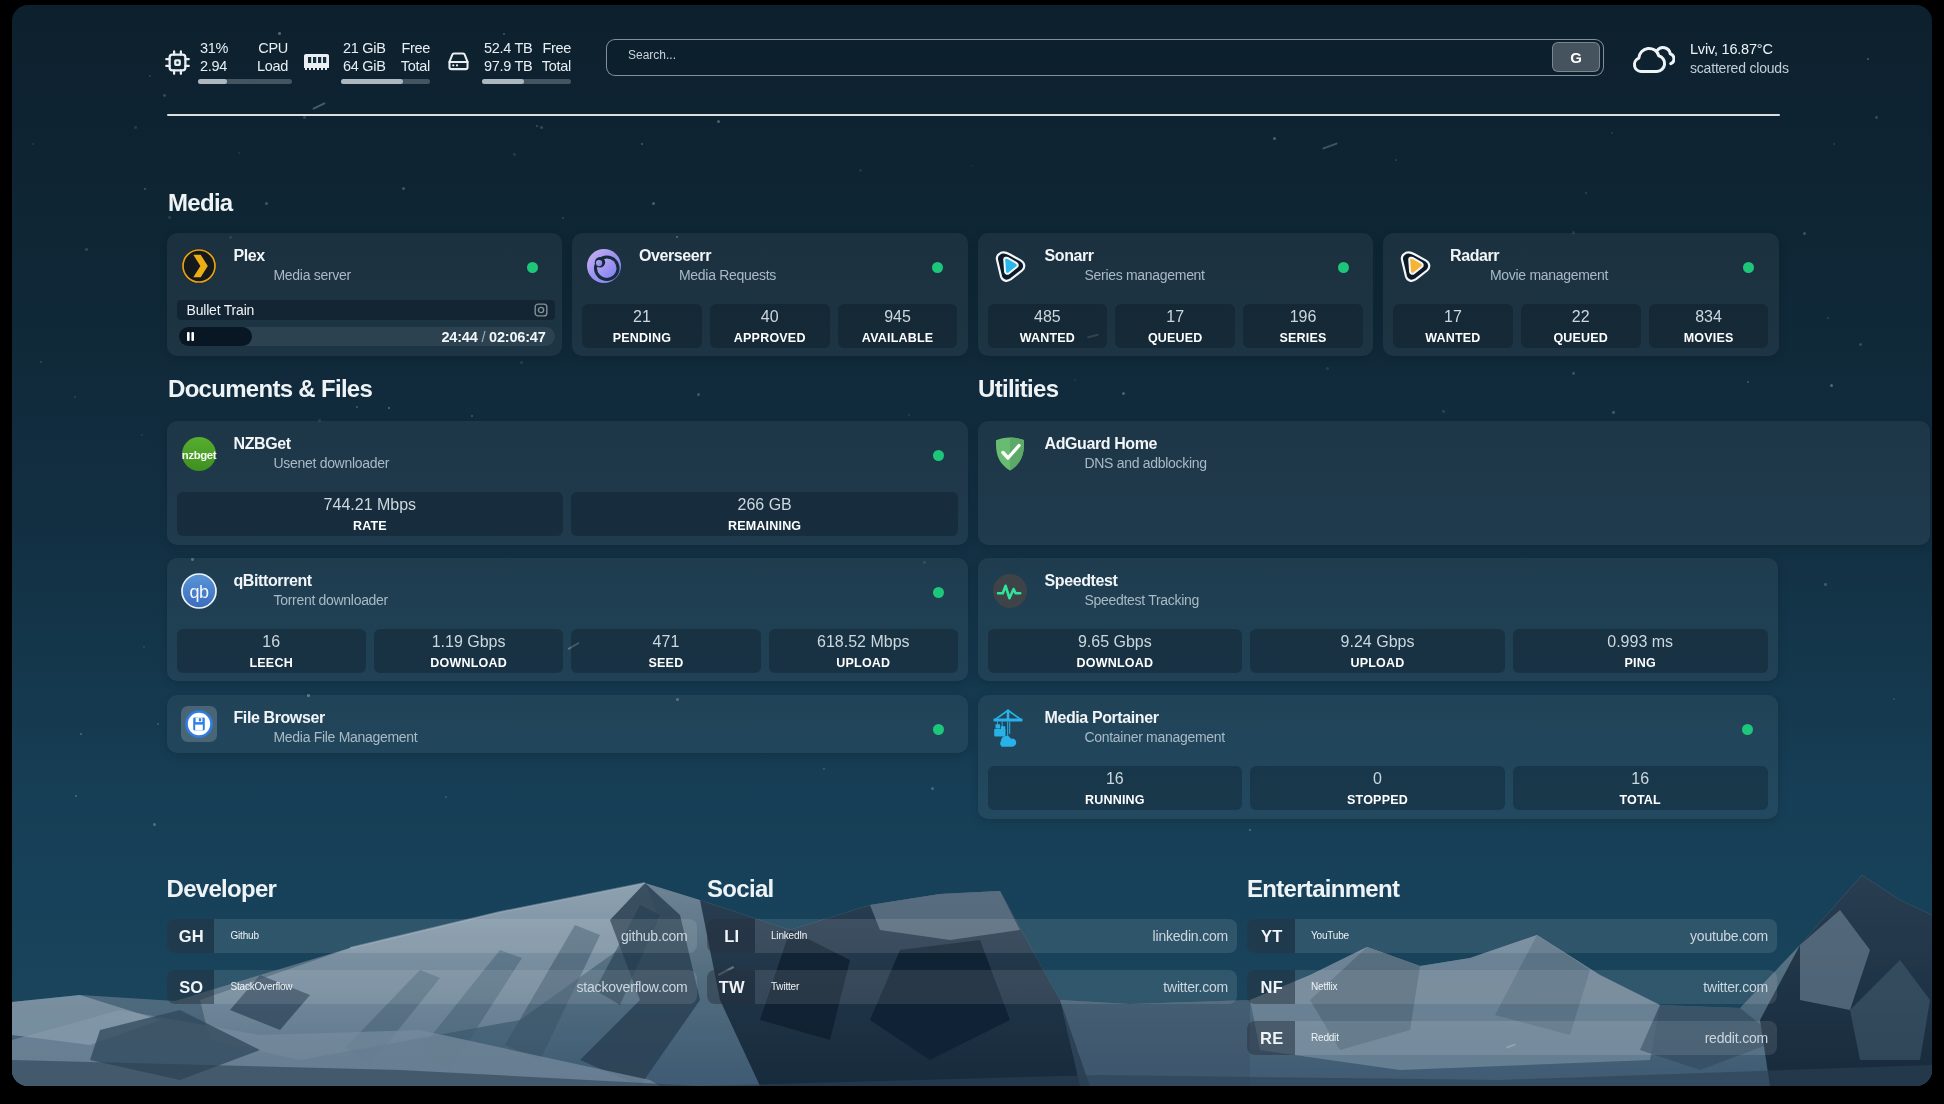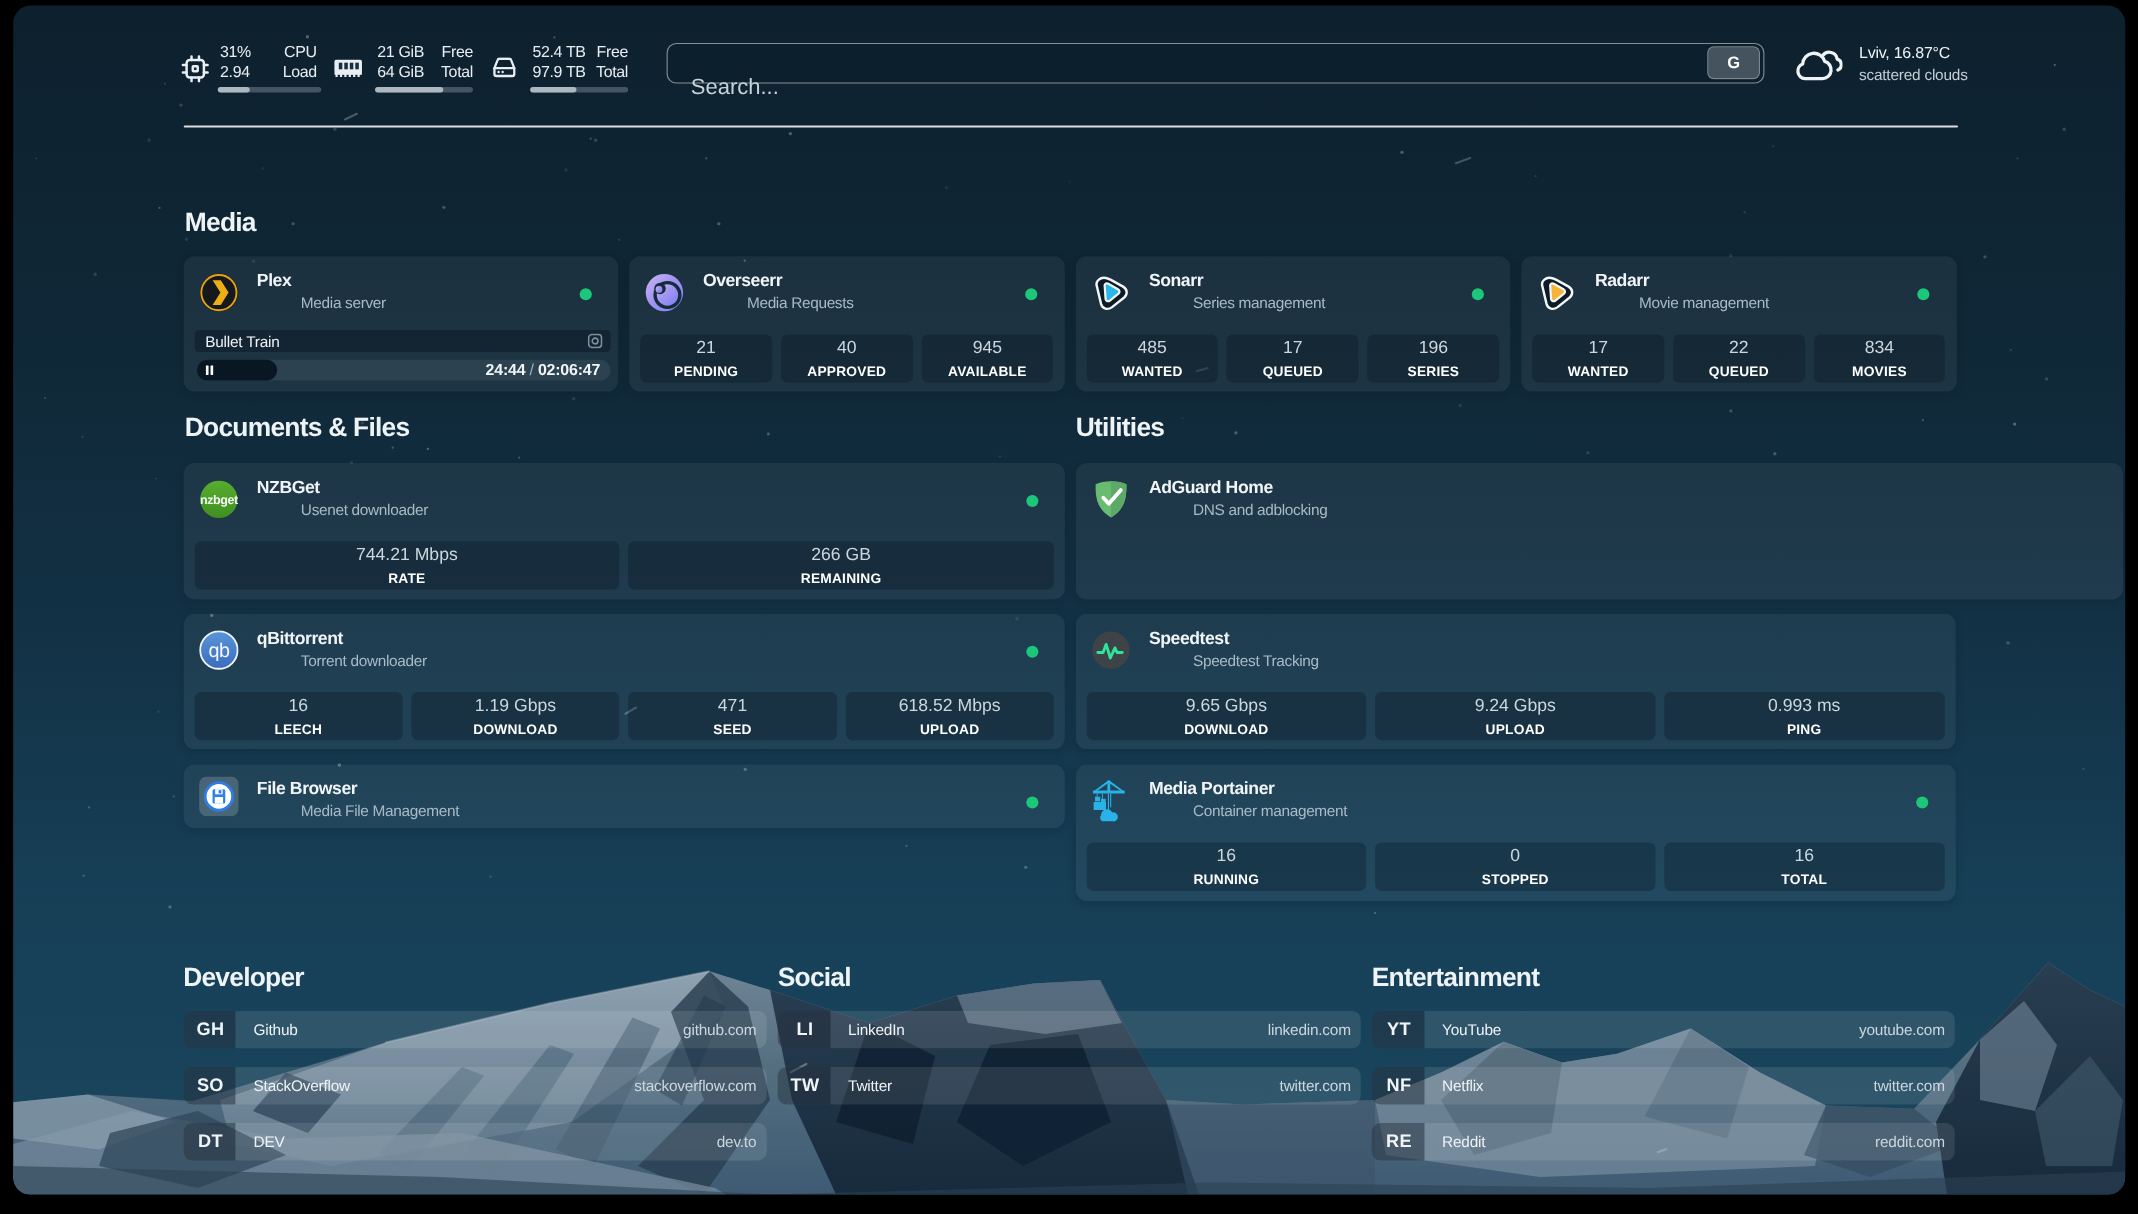--- a/index.html
+++ b/index.html
@@ -5,21 +5,21 @@
 .win { position:absolute; left:12px; top:5px; width:1920px; height:1081px; border-radius:16px; overflow:hidden;
        background:linear-gradient(180deg,#0d202e 0%,#0f2736 25%,#122f42 48%,#153a50 66%,#17425b 80%,#1a4962 100%); }
 .abs { position:absolute; }
 .mountains { position:absolute; left:0; bottom:0; width:1920px; height:270px; }
 .tbtext { position:absolute; font-size:14.5px; color:#e9eef2; line-height:18px; white-space:pre; letter-spacing:-0.3px; }
 .tbright { text-align:right; }
 .bar { position:absolute; height:4.5px; border-radius:2.5px; background:rgba(233,238,242,0.25); }
 .bar i { display:block; height:100%; border-radius:2.5px; background:#adb7bf; }
 .search { position:absolute; left:594px; top:33.5px; width:998px; height:37px; border:1.5px solid rgba(255,255,255,0.5);
           border-radius:9px; background:rgba(8,20,30,0.15); }
-.search .ph { position:absolute; left:21px; top:8px; font-size:20px; color:#c9d3da;margin-top:20px; }
+.search .ph { position:absolute; left:21px; top:8px; font-size:12px; color:#c9d3da; }
 .gbtn { position:absolute; right:3px; top:2.5px; width:48px; height:30px; background:#45535e; border:1px solid rgba(255,255,255,0.3);
         border-radius:6px; color:#fff; font-size:15px; font-weight:700; text-align:center; line-height:30px; }
 .divider { position:absolute; left:154.5px; top:108.5px; width:1613px; height:2px; background:rgba(255,255,255,0.85); border-radius:1px; }
 .h2 { position:absolute; font-size:24px; font-weight:700; letter-spacing:-0.7px; color:#eef3f6; }
 .card { position:absolute; background:rgba(255,255,255,0.055); border-radius:10px; box-shadow:0 2px 8px rgba(0,0,0,0.15); }
 .card .ttl { position:absolute; left:67px; top:14px; font-size:16px; font-weight:700; letter-spacing:-0.4px; color:#f1f5f7; }
 .card .sub { position:absolute; left:67px; top:34px; font-size:14px; letter-spacing:-0.3px; color:#a9bac6;margin-left:40px; }
 .card .dot { position:absolute; right:24.5px; top:29px; width:11px; height:11px; border-radius:50%; background:#1dc779; }
 .icon { position:absolute; left:14px; top:15px; width:36px; height:36px; }
 .sbrow { position:absolute; left:10px; right:10px; display:flex; gap:8px; }
@@ -30,21 +30,21 @@
 .mbar .t { position:absolute; left:10px; top:2px; font-size:14px; color:#eef2f6; letter-spacing:-0.2px; }
 .mbar svg { position:absolute; right:7px; top:3px; opacity:0.55; }
 .pbar { position:absolute; left:12px; top:94px; width:376px; height:18.5px; border-radius:10px; background:rgba(255,255,255,0.07); }
 .pbar .fill { position:absolute; left:0; top:0; width:73px; height:18.5px; border-radius:10px; background:rgba(7,18,33,0.92); }
 .pbar .pause { position:absolute; left:8px; top:5px; width:7px; height:9px; }
 .pbar .time { position:absolute; right:9px; top:1.5px; font-size:14.5px; font-weight:700; color:#f2f6f8; letter-spacing:-0.2px; }
 .pbar .time span { color:#9fb0bb; font-weight:400; }
 .bmrow { position:absolute; height:34px; border-radius:8px; background:rgba(255,255,255,0.10); }
 .bmrow .ab { position:absolute; left:0; top:0; width:47.5px; height:34px; background:rgba(10,22,36,0.42);
              border-radius:8px 0 0 8px; text-align:center; line-height:34px; font-size:16.5px; font-weight:700; color:#f0f4f7; letter-spacing:0.2px; text-indent:2px; }
-.bmrow .nm { position:absolute; left:64px; top:0; height:34px; line-height:34px; font-size:14px; color:#eef3f6; letter-spacing:-0.2px; }
+.bmrow .nm { position:absolute; left:64px; top:0; height:34px; line-height:34px; font-size:10px; color:#eef3f6; letter-spacing:-0.2px; }
 .bmrow .ur { position:absolute; right:9px; top:0; height:34px; line-height:34px; font-size:14px; color:#ccd6de; letter-spacing:-0.2px; }
 
 </style></head>
 <body>
 <div class="win">
 <svg class="mountains" viewBox="0 0 1920 270" preserveAspectRatio="none">
       <defs>
         <linearGradient id="mbase" x1="0" y1="0" x2="0" y2="1">
           <stop offset="0" stop-color="#7f93a4"></stop>
           <stop offset="0.45" stop-color="#5e7889"></stop>
@@ -461,25 +461,20 @@
 <div class="bmrow" style="left:154.5px;top:914px;width:530px">
 <div class="ab">GH</div>
       <div class="nm">Github</div>
       <div class="ur">github.com</div>
     </div>
 <div class="bmrow" style="left:154.5px;top:965px;width:530px">
 <div class="ab">SO</div>
       <div class="nm">StackOverflow</div>
       <div class="ur">stackoverflow.com</div>
     </div>
-<div class="bmrow" style="left:154.5px;top:1016px;width:530px">
-<div class="ab">DT</div>
-      <div class="nm">DEV</div>
-      <div class="ur">dev.to</div>
-    </div>
 <div class="h2" style="left:695px;top:870px">Social</div>
 <div class="bmrow" style="left:695px;top:914px;width:530px">
 <div class="ab">LI</div>
       <div class="nm">LinkedIn</div>
       <div class="ur">linkedin.com</div>
     </div>
 <div class="bmrow" style="left:695px;top:965px;width:530px">
 <div class="ab">TW</div>
       <div class="nm">Twitter</div>
       <div class="ur">twitter.com</div>

